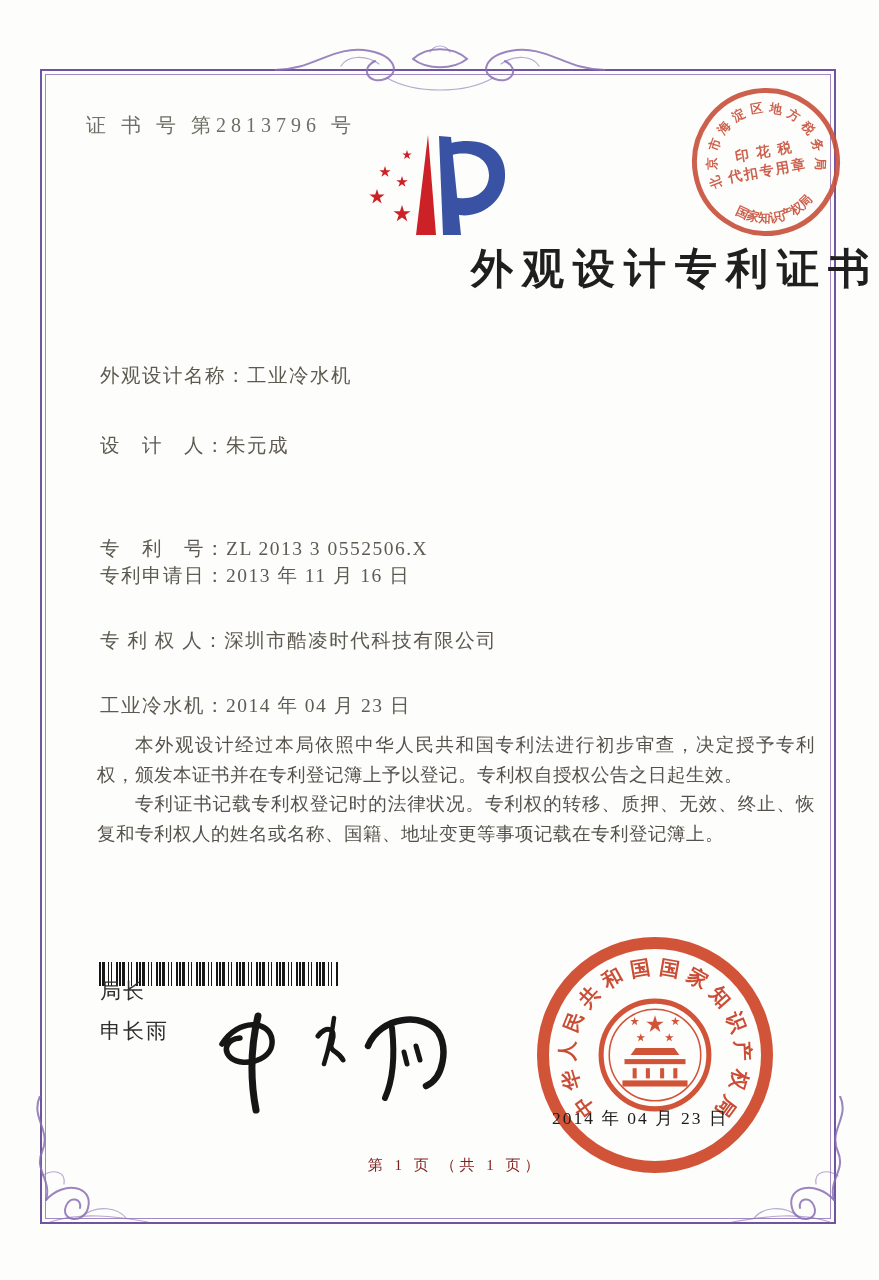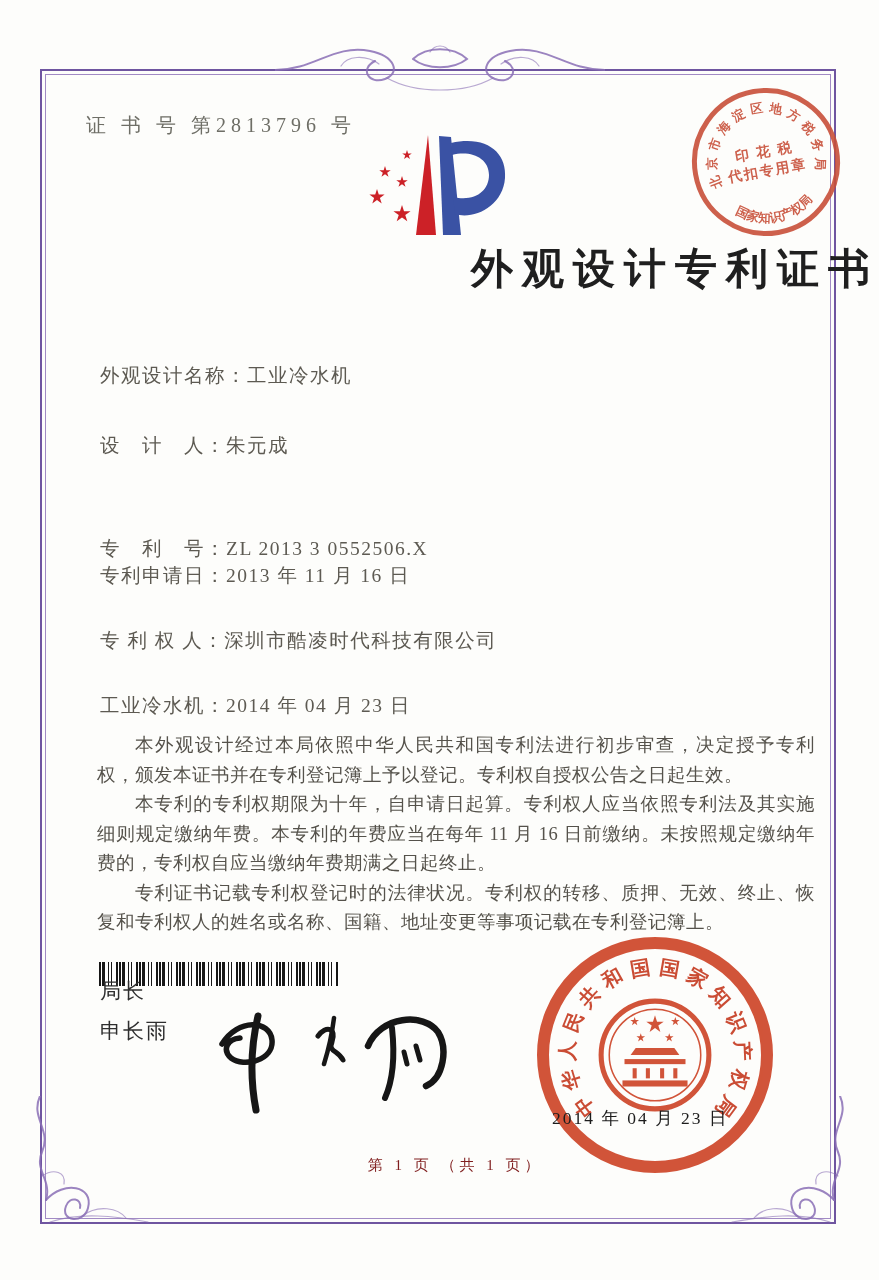--- a/index.html
+++ b/index.html
@@ -189,21 +189,20 @@
     <div class="field-row"><span>外观设计名称：</span><span>工业冷水机</span></div>
     <div class="field-row"><span>设　计　人：</span><span>朱元成</span></div>
     <div class="field-row"><span>专　利　号：</span><span>ZL 2013 3 0552506.X</span></div>
     <div class="field-row"><span>专利申请日：</span><span>2013 年 11 月 16 日</span></div>
     <div class="field-row"><span>专 利 权 人：</span><span>深圳市酷凌时代科技有限公司</span></div>
     <div class="field-row"><span>工业冷水机：</span><span>2014 年 04 月 23 日</span></div>
   </div>
 
   <div class="body-text">
     <p>本外观设计经过本局依照中华人民共和国专利法进行初步审查，决定授予专利权，颁发本证书并在专利登记簿上予以登记。专利权自授权公告之日起生效。</p>
-    <p>本专利的专利权期限为十年，自申请日起算。专利权人应当依照专利法及其实施细则规定缴纳年费。本专利的年费应当在每年 11 月 16 日前缴纳。未按照规定缴纳年费的，专利权自应当缴纳年费期满之日起终止。</p>
     <p>专利证书记载专利权登记时的法律状况。专利权的转移、质押、无效、终止、恢复和专利权人的姓名或名称、国籍、地址变更等事项记载在专利登记簿上。</p>
   </div>
 
   <div class="barcode"></div>
 
   <div class="sig-block">
     <div>局长</div>
     <div>申长雨</div>
   </div>
 

